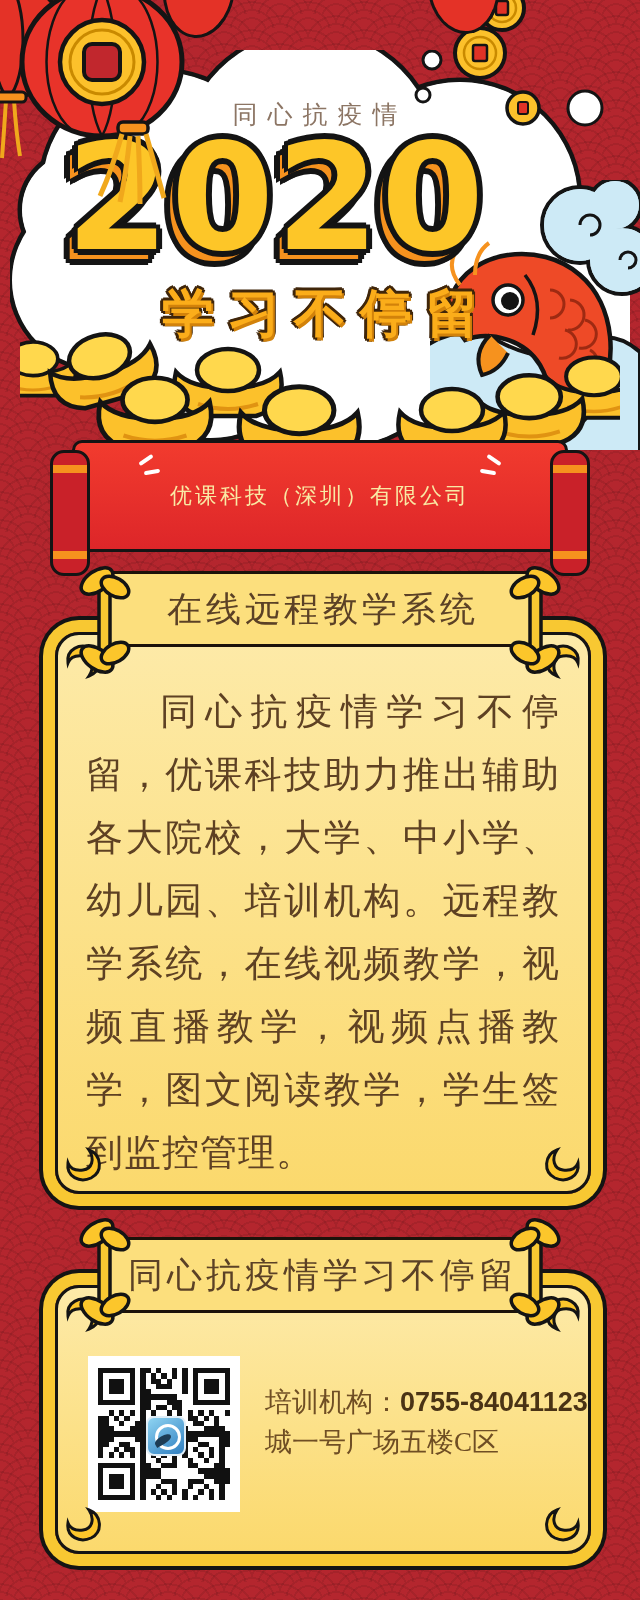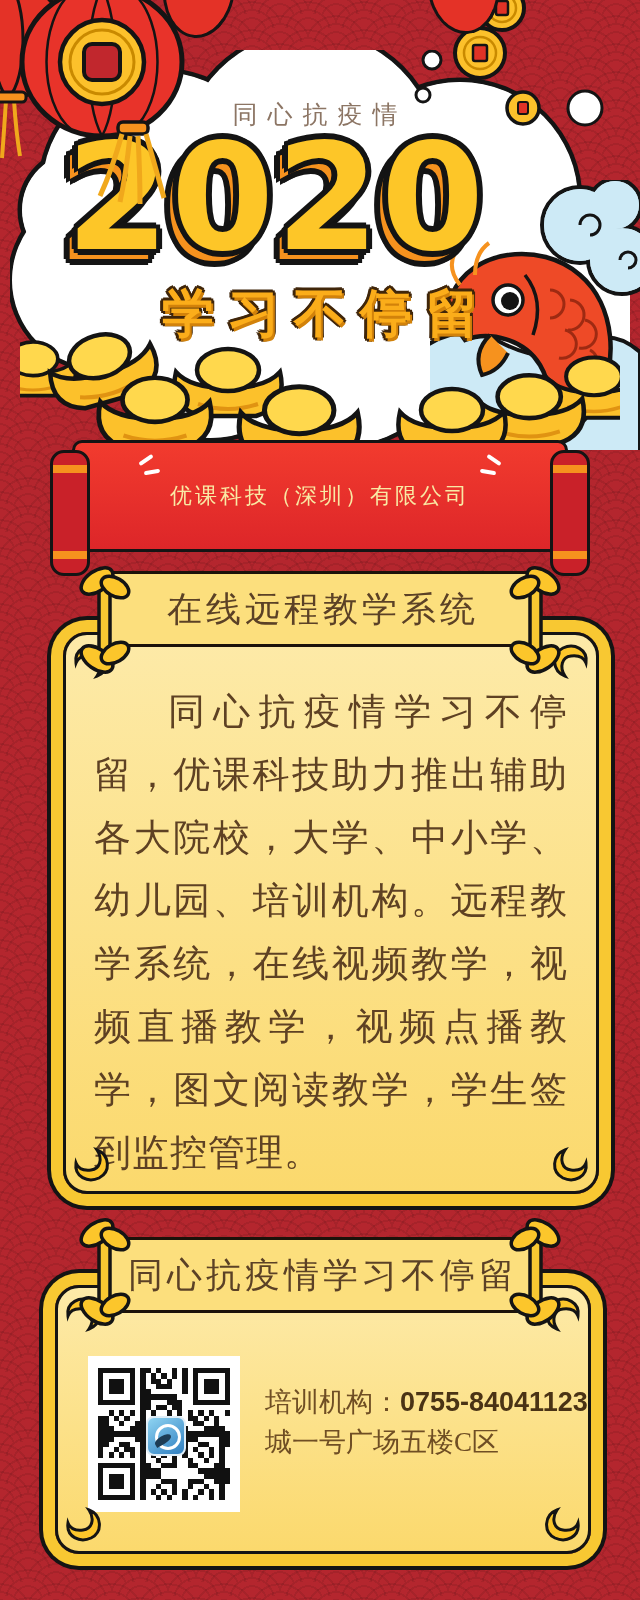--- a/index.html
+++ b/index.html
@@ -64,21 +64,21 @@
   .spark.r2{right:94px;top:38px;transform:rotate(10deg);}
 
   
   .card{
     position:absolute;left:55px;width:530px;
     background:linear-gradient(180deg,#fdeaa8,#fbd96d);
     border:3px solid #141414;border-radius:24px;
     box-shadow:0 0 0 12px #f8c832, 0 0 0 16px #141414;
     z-index:7;
   }
-  .card1{top:632px;height:556px;margin-left:8px;}
+  .card1{top:632px;height:556px;}
   .card2{top:1285px;height:263px;}
   .plate{
     position:absolute;left:105px;width:430px;height:70px;z-index:9;
     background:#fcdf7d;border:3px solid #1c120a;border-radius:5px;
     display:flex;align-items:center;justify-content:center;
   }
   .plate1{top:571px;}
   .plate2{top:1237px;}
   .plate-title{font-size:35px;letter-spacing:4px;color:#5b4126;}
   .plate-orn{position:absolute;top:-22px;width:58px;height:114px;z-index:10;}

